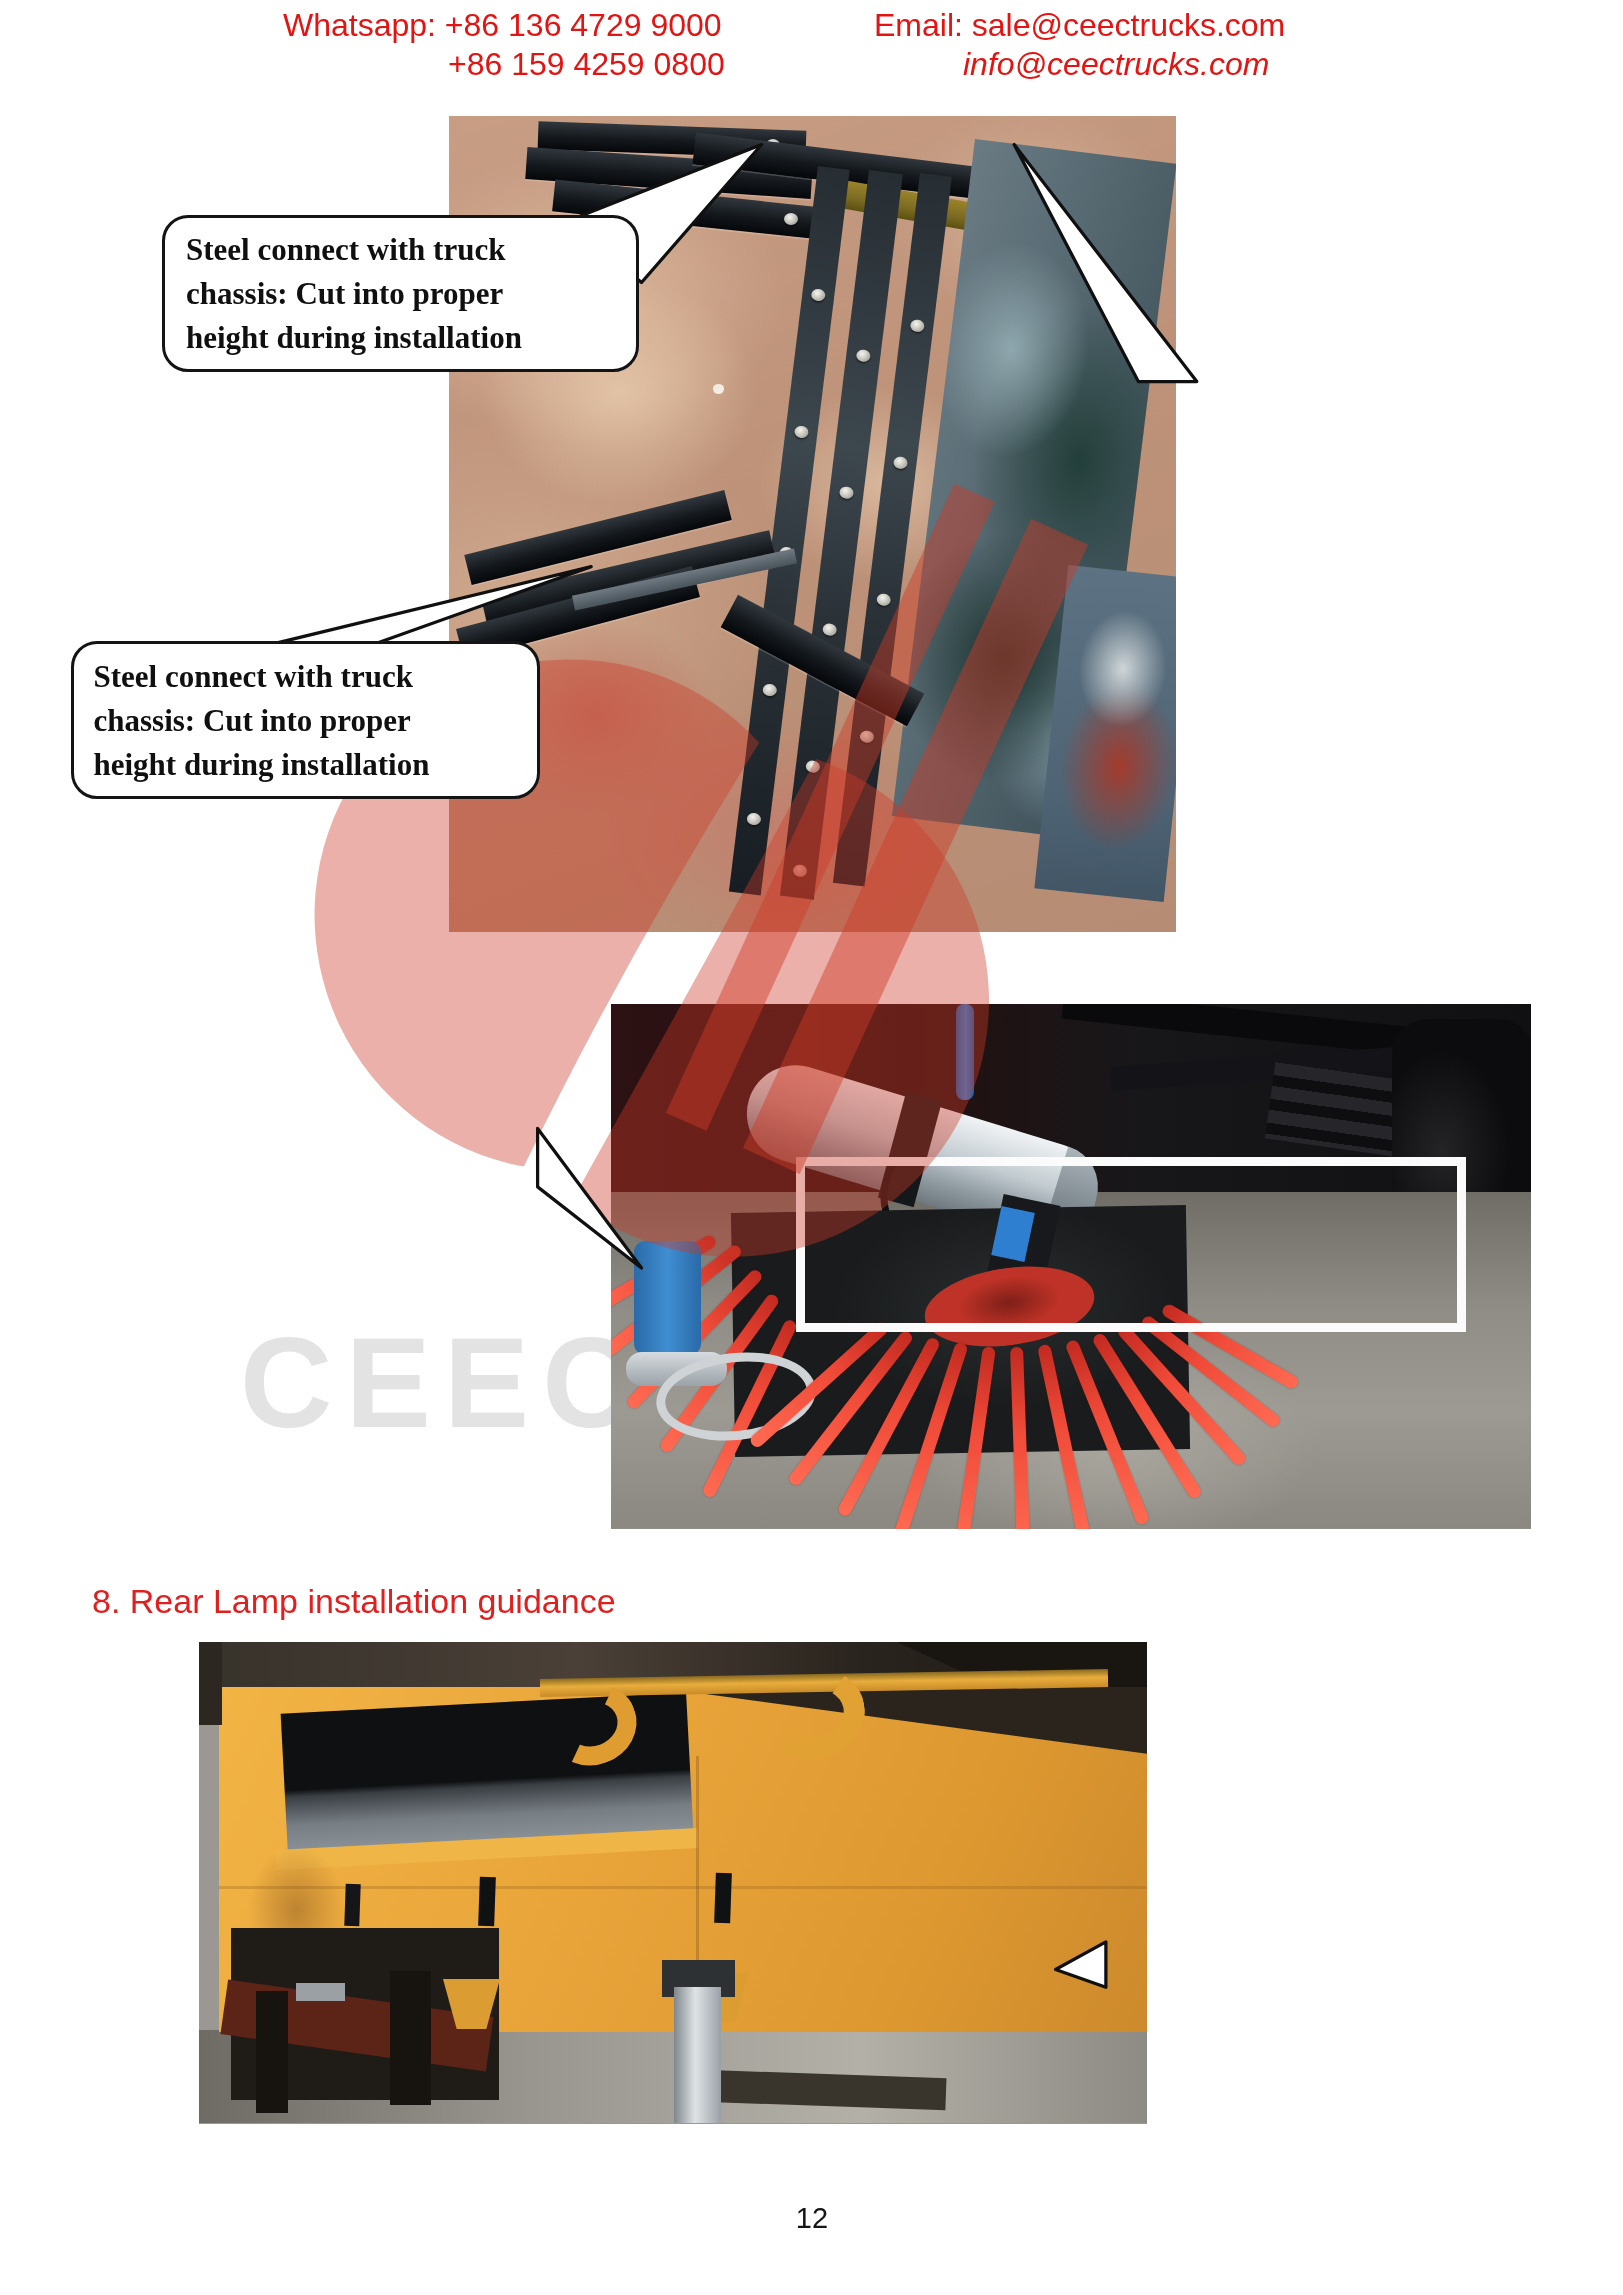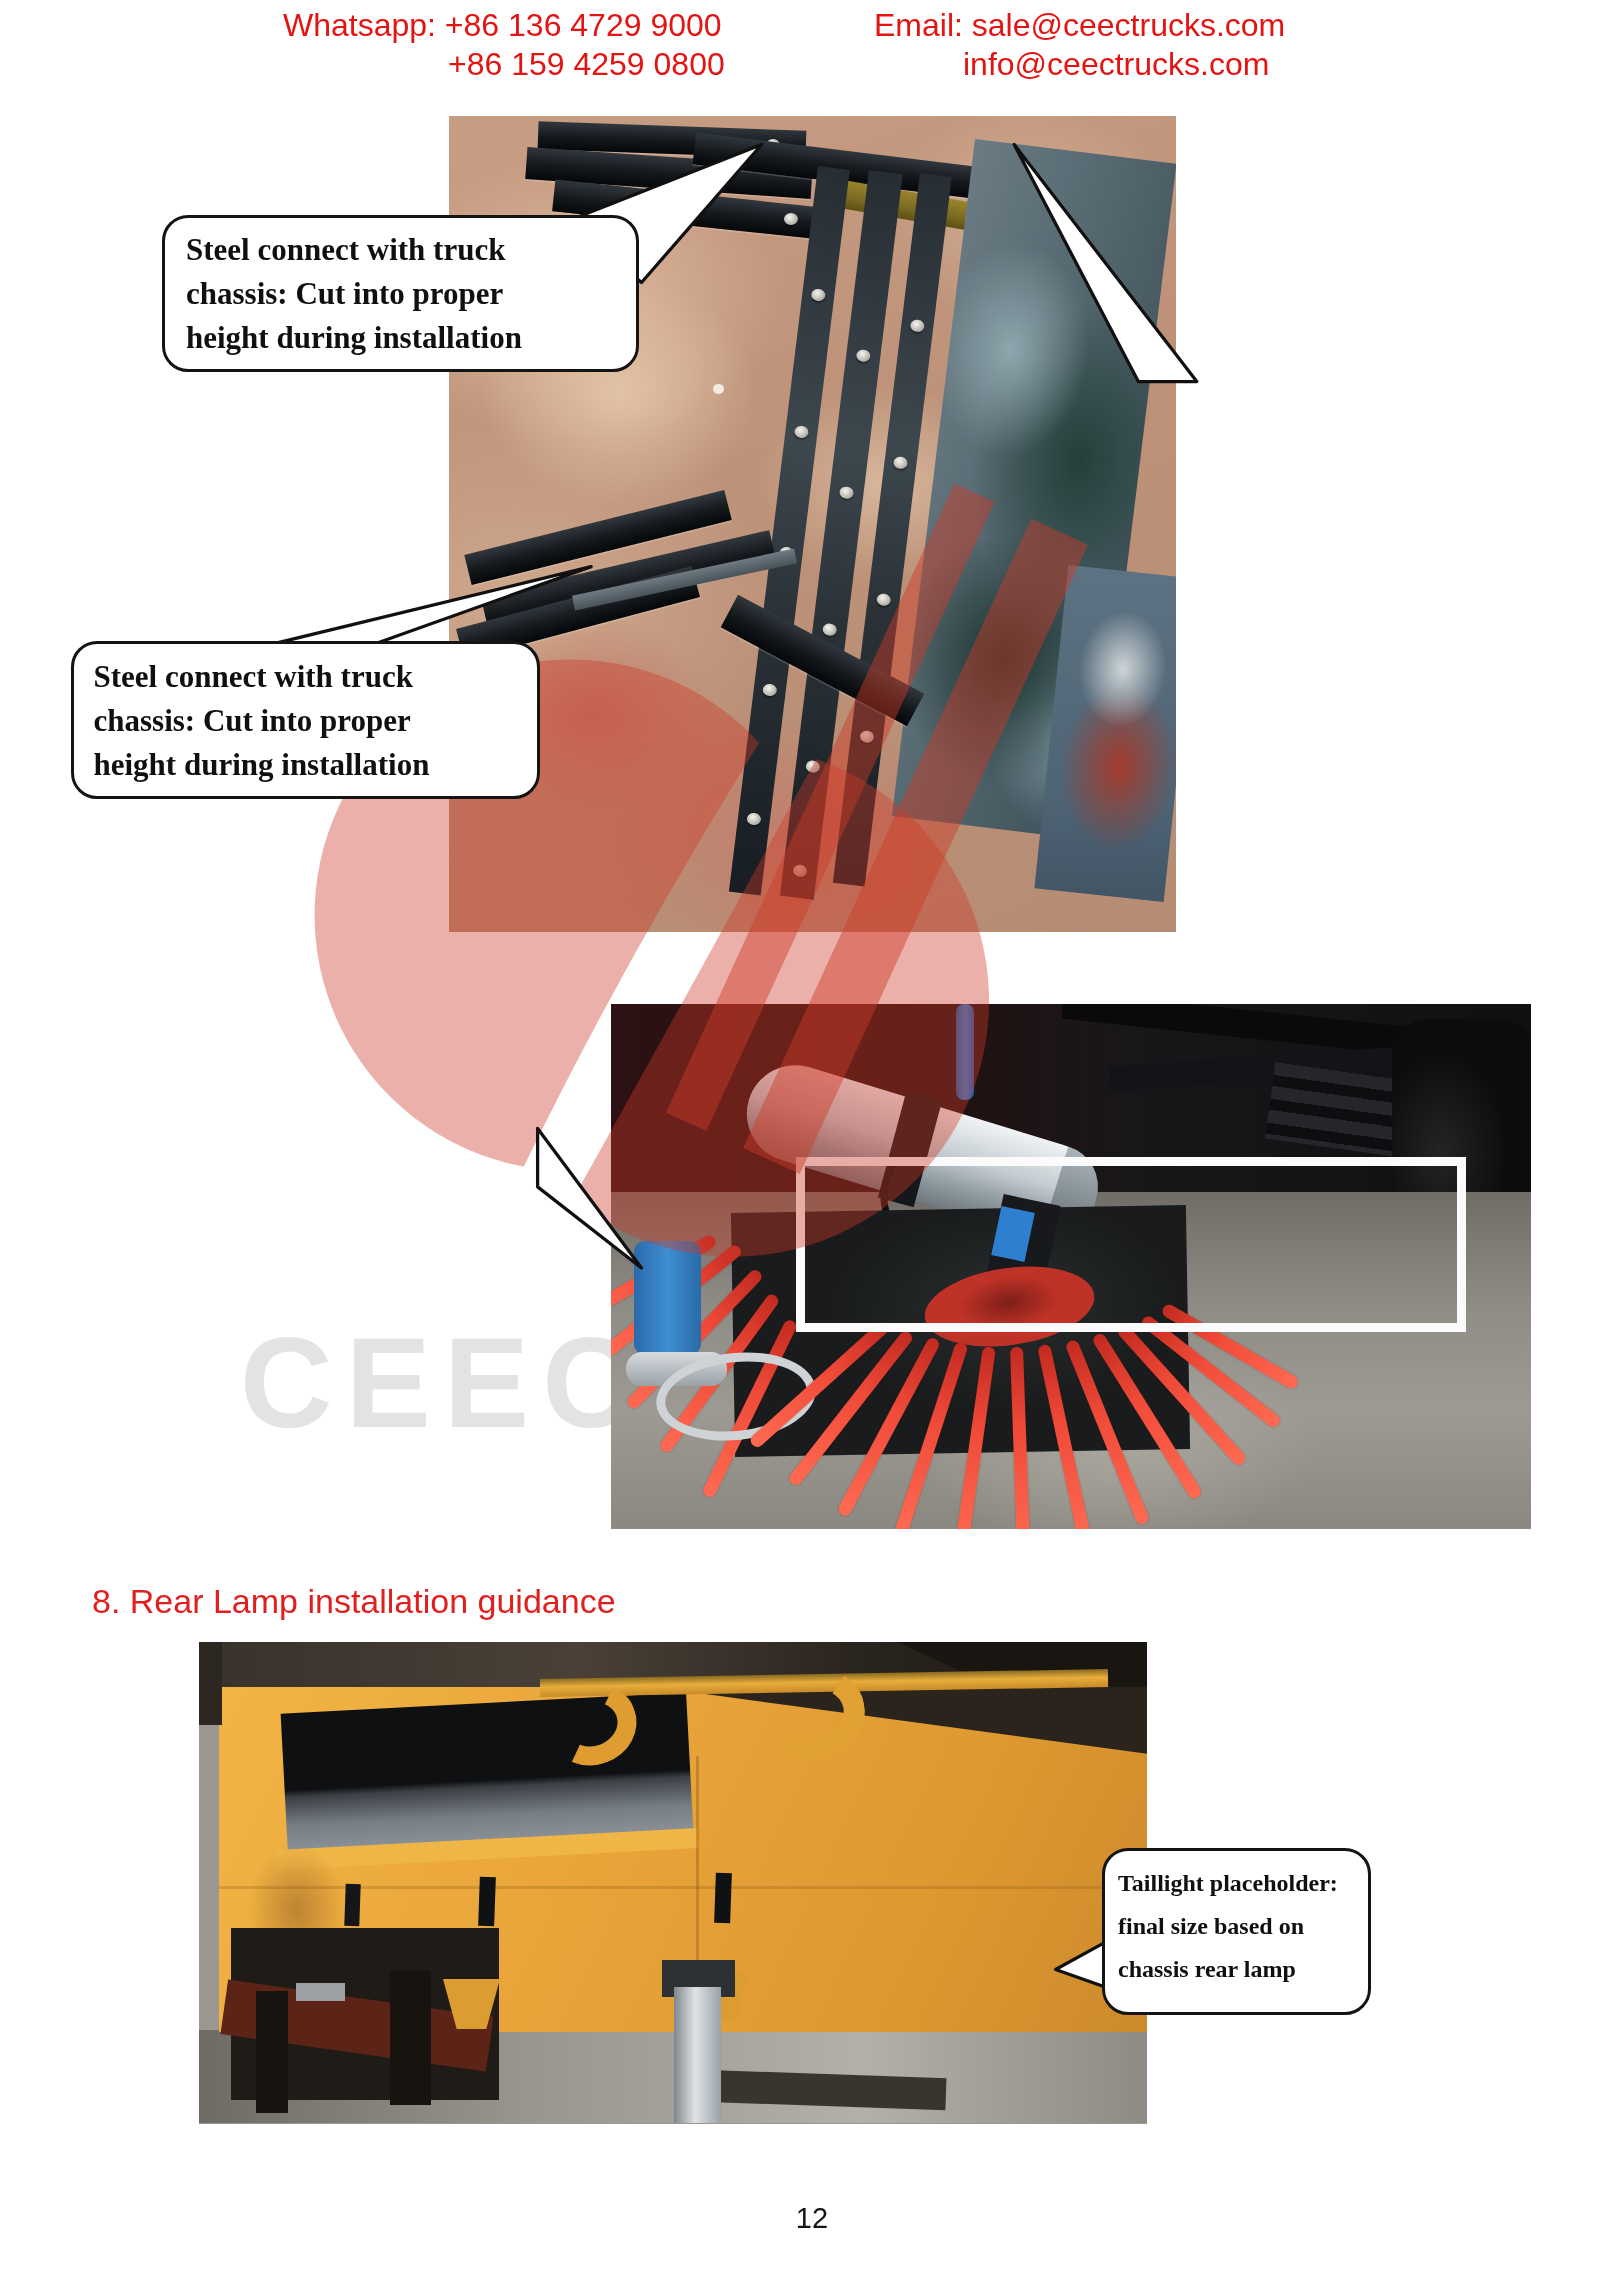--- a/index.html
+++ b/index.html
@@ -78,21 +78,21 @@
   .page-number{position:absolute;left:0;top:2202px;width:100%;text-align:center;font-size:29px;color:#151515;z-index:5;}
 </style>
 </head>
 <body>
 
 <div class="page">
 
   <div class="hdr" style="left:283px;top:6.5px;">Whatsapp: +86 136 4729 9000</div>
   <div class="hdr" style="left:448px;top:46px;">+86 159 4259 0800</div>
   <div class="hdr" style="left:874px;top:6.5px;">Email: sale@ceectrucks.com</div>
-  <div class="hdr" style="left:963px;top:46px;">info@ceectrucks.com</div>
+  <div class="hdr" style="left:963px;top:46px;font-style:italic;">info@ceectrucks.com</div>
 
   <div class="wm-text">CEEC</div>
 
   <div class="photo photo1">
 
     <div class="abs mottle" style="left:24px;top:503px;width:244px;height:195px;background:radial-gradient(closest-side,#c07a68,rgba(192,122,104,0));"></div>
     <div class="abs mottle" style="left:32px;top:162px;width:276px;height:227px;background:radial-gradient(closest-side,#e2c3a6,rgba(226,195,166,0));"></div>
     <div class="abs" style="left:264px;top:268px;width:11.4px;height:9.7px;border-radius:50%;background:#f3ece2;"></div>
 
     <div class="abs p1bar" style="left:89px;top:9.7px;width:268px;height:28px;transform:rotate(2deg);"></div>
@@ -204,23 +204,20 @@
     <polygon points="662,1390 662,1462 790,1562" fill="#ffffff" stroke="#101010" stroke-width="4" stroke-linejoin="round"></polygon>
     <polygon points="1362,2392 1362,2448 1300,2426" fill="#ffffff" stroke="#101010" stroke-width="4" stroke-linejoin="round"></polygon>
   </svg>
 
   <div class="callout co1">Steel connect with truck
 chassis: Cut into proper
 height during installation</div>
   <div class="callout co2">Steel connect with truck
 chassis: Cut into proper
 height during installation</div>
-  <div class="callout co5">Taillight placeholder:
-final size based on
-chassis rear lamp</div>
 
   <div class="section-heading">8. Rear Lamp installation guidance</div>
 
   <div class="photo photo3">
 
     <div class="abs" style="left:0;top:0;width:948px;height:83px;background:linear-gradient(90deg,#37322b,#4a4037 40%,#2a241e 70%,#1b1713);"></div>
     <div class="abs" style="left:698px;top:0;width:250px;height:114px;clip-path:polygon(0 0,100% 0,100% 100%);background:#191611;"></div>
 
     <div class="abs" style="left:0;top:388px;width:948px;height:93px;background:linear-gradient(90deg,#6e6b64,#999690 35%,#b3b0a8 70%,#8e8b84);"></div>
     <div class="abs" style="left:503px;top:432px;width:244px;height:32px;transform:rotate(2deg);background:#39352c;"></div>

